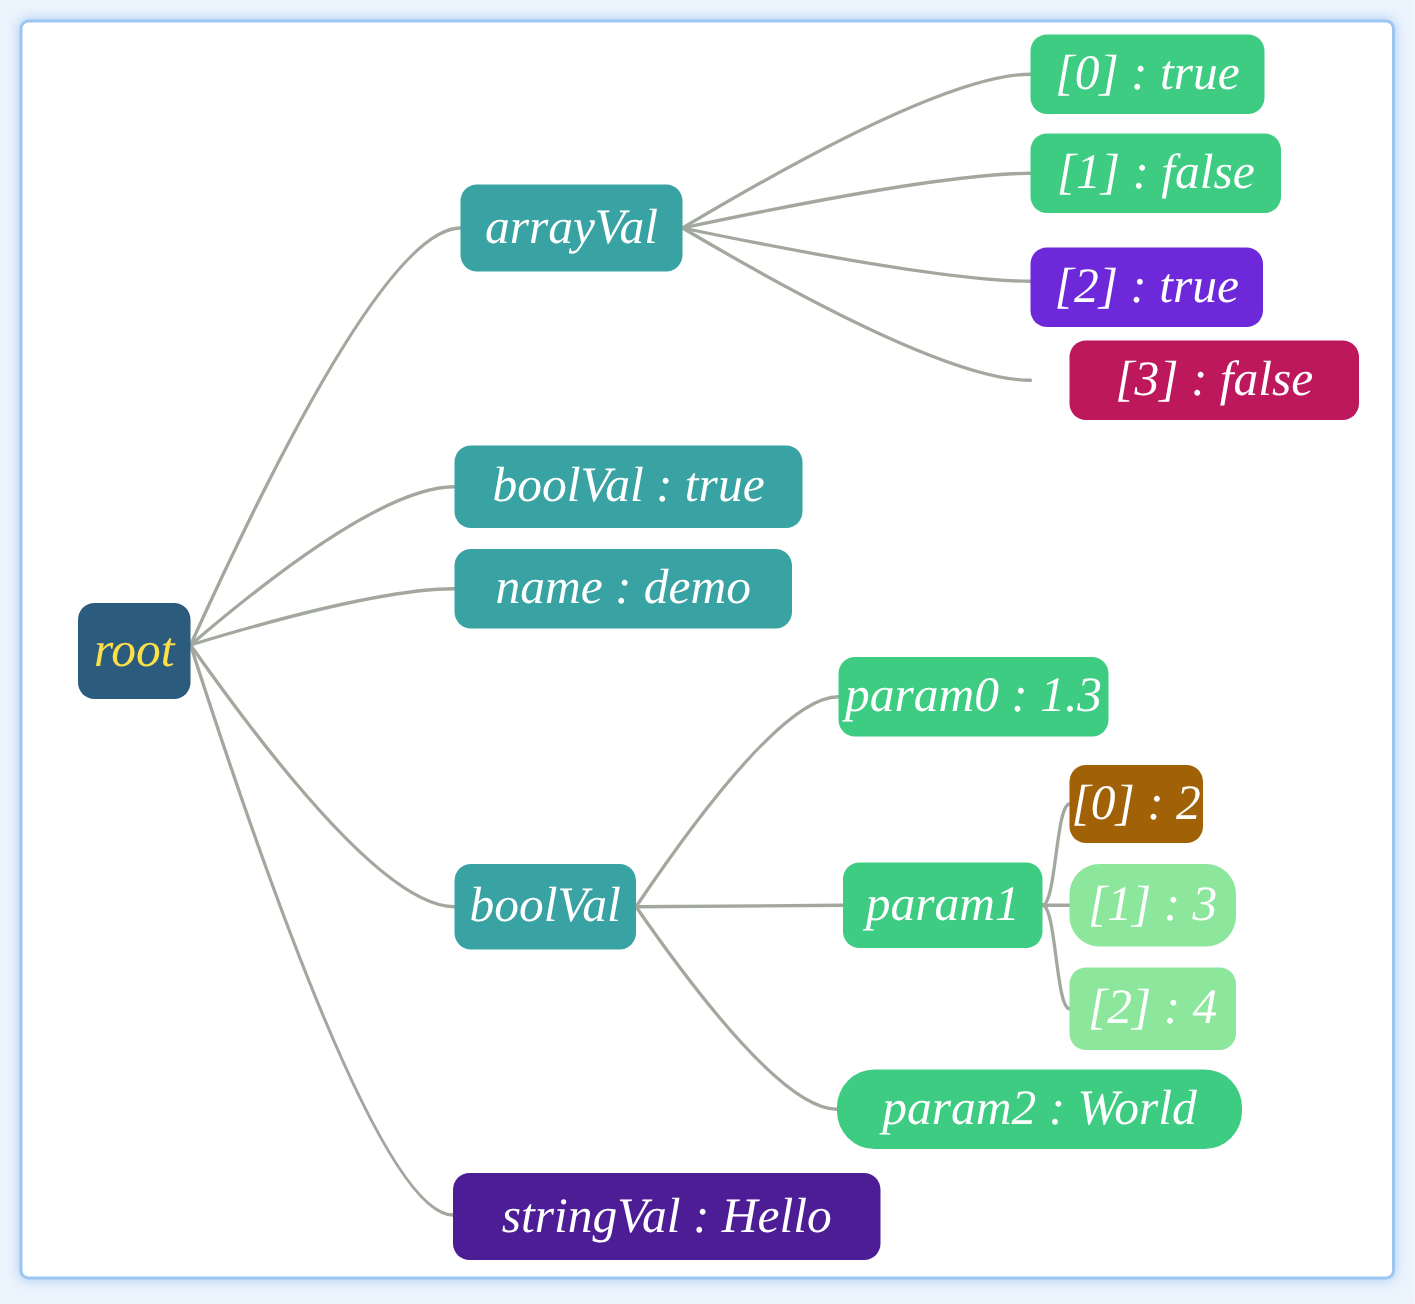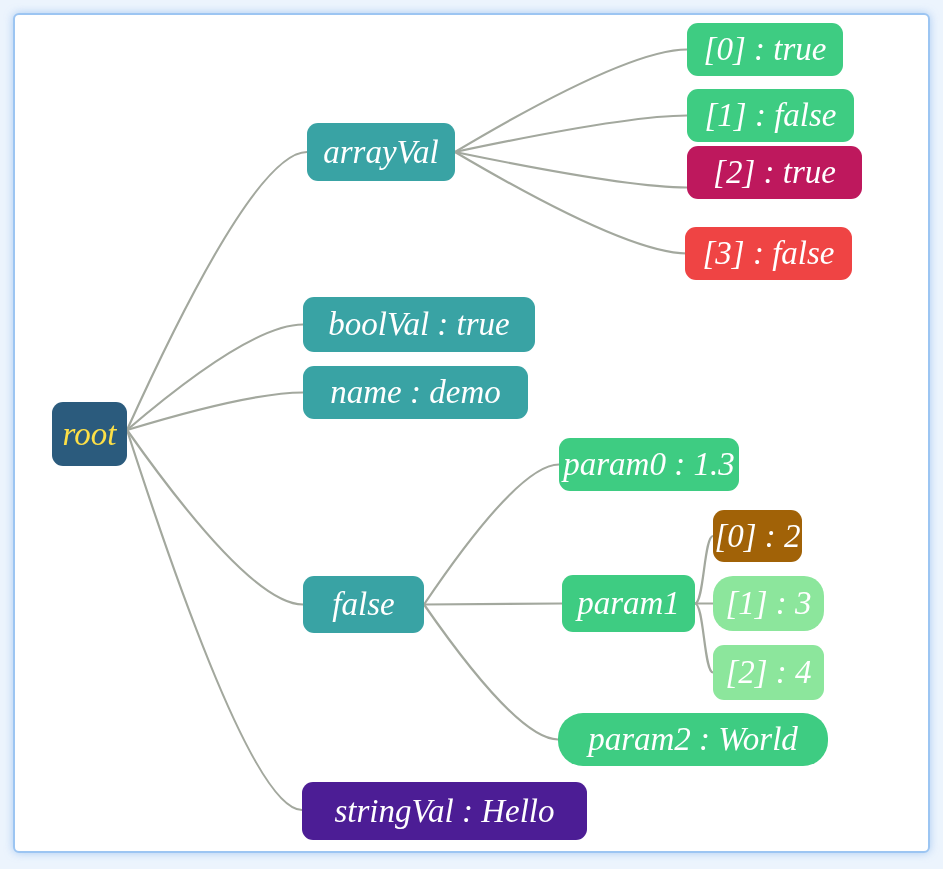--- a/index.html
+++ b/index.html
@@ -80,25 +80,25 @@
       <path d="M 424 604.5 Q 517.8 739.5, 558 739.5" fill="none" stroke="#a3a89e" stroke-width="2.2" stroke-linecap="round"></path>
       <path d="M 695 603.5 C 704 603.5, 704 536, 713 536" fill="none" stroke="#a3a89e" stroke-width="2.2" stroke-linecap="round"></path>
       <path d="M 695 603.5 C 704 603.5, 704 603.5, 713 603.5" fill="none" stroke="#a3a89e" stroke-width="2.2" stroke-linecap="round"></path>
       <path d="M 695 603.5 C 704 603.5, 704 672.5, 713 672.5" fill="none" stroke="#a3a89e" stroke-width="2.2" stroke-linecap="round"></path>
     </svg>
   <div class="nodes" id="nodes">
       <div class="node" style="left: 52px; top: 402px; width: 75px; height: 64px; background: rgb(43, 91, 125); color: #fde047;">root</div>
       <div class="node" style="left: 307px; top: 123px; width: 148px; height: 58px; background: rgb(57, 163, 164); color: rgb(255, 255, 255);">arrayVal</div>
       <div class="node" style="left: 687px; top: 23px; width: 156px; height: 53px; background: rgb(62, 204, 130); color: rgb(255, 255, 255);">[0] : true</div>
       <div class="node" style="left: 687px; top: 89px; width: 167px; height: 53px; background: rgb(62, 204, 130); color: rgb(255, 255, 255);">[1] : false</div>
-      <div class="node" style="left: 687px; top: 146px; width: 175px; height: 53px; background: #be185d; color: rgb(255, 255, 255);">[2] : true</div>
-      <div class="node" style="left: 685px; top: 227px; width: 167px; height: 53px; background: #ef4444; color: rgb(255, 255, 255);">[3] : false</div>
+      <div class="node" style="left: 687px; top: 165px; width: 155px; height: 53px; background: #6d28d9; color: rgb(255, 255, 255);">[2] : true</div>
+      <div class="node" style="left: 713px; top: 227px; width: 193px; height: 53px; background: #be185d; color: rgb(255, 255, 255);">[3] : false</div>
       <div class="node" style="left: 303px; top: 297px; width: 232px; height: 55px; background: rgb(57, 163, 164); color: rgb(255, 255, 255);">boolVal : true</div>
       <div class="node" style="left: 303px; top: 366px; width: 225px; height: 53px; background: rgb(57, 163, 164); color: rgb(255, 255, 255);">name : demo</div>
-      <div class="node" style="left: 303px; top: 576px; width: 121px; height: 57px; background: rgb(57, 163, 164); color: rgb(255, 255, 255);">false</div>
+      <div class="node" style="left: 303px; top: 576px; width: 121px; height: 57px; background: rgb(57, 163, 164); color: rgb(255, 255, 255);">boolVal</div>
       <div class="node" style="left: 559px; top: 438px; width: 180px; height: 53px; background: rgb(62, 204, 130); color: rgb(255, 255, 255);">param0 : 1.3</div>
       <div class="node" style="left: 562px; top: 575px; width: 133px; height: 57px; background: rgb(62, 204, 130); color: rgb(255, 255, 255);">param1</div>
       <div class="node" style="left: 713px; top: 510px; width: 89px; height: 52px; background: #a16207; color: rgb(255, 255, 255);">[0] : 2</div>
       <div class="node" style="left: 713px; top: 576px; width: 111px; height: 55px; background: rgb(140, 230, 156); color: rgb(255, 255, 255); border-radius: 20px;">[1] : 3</div>
       <div class="node" style="left: 713px; top: 645px; width: 111px; height: 55px; background: rgb(140, 230, 156); color: rgb(255, 255, 255);">[2] : 4</div>
       <div class="node" style="left: 558px; top: 713px; width: 270px; height: 53px; background: rgb(62, 204, 130); color: rgb(255, 255, 255); border-radius: 25px;">param2 : World</div>
       <div class="node" style="left: 302px; top: 782px; width: 285px; height: 58px; background: #4c1d95; color: rgb(255, 255, 255);">stringVal : Hello</div>
     </div>
 </div>
 

